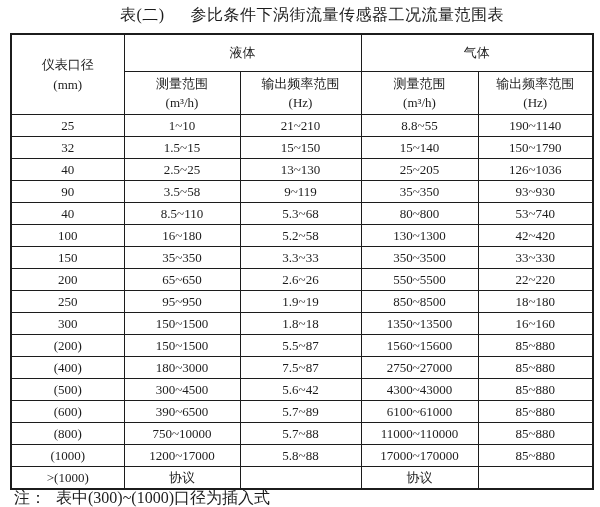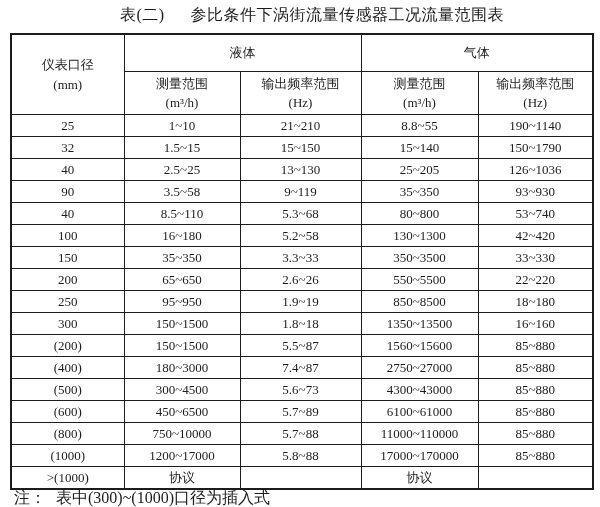--- a/index.html
+++ b/index.html
@@ -200,34 +200,34 @@
         <tr>
           <td>(200)</td>
           <td>150~1500</td>
           <td>5.5~87</td>
           <td>1560~15600</td>
           <td>85~880</td>
         </tr>
         <tr>
           <td>(400)</td>
           <td>180~3000</td>
-          <td>7.4~87</td>
+          <td>7.5~87</td>
           <td>2750~27000</td>
           <td>85~880</td>
         </tr>
         <tr>
           <td>(500)</td>
           <td>300~4500</td>
-          <td>5.6~73</td>
+          <td>5.6~42</td>
           <td>4300~43000</td>
           <td>85~880</td>
         </tr>
         <tr>
           <td>(600)</td>
-          <td>450~6500</td>
+          <td>390~6500</td>
           <td>5.7~89</td>
           <td>6100~61000</td>
           <td>85~880</td>
         </tr>
         <tr>
           <td>(800)</td>
           <td>750~10000</td>
           <td>5.7~88</td>
           <td>11000~110000</td>
           <td>85~880</td>

